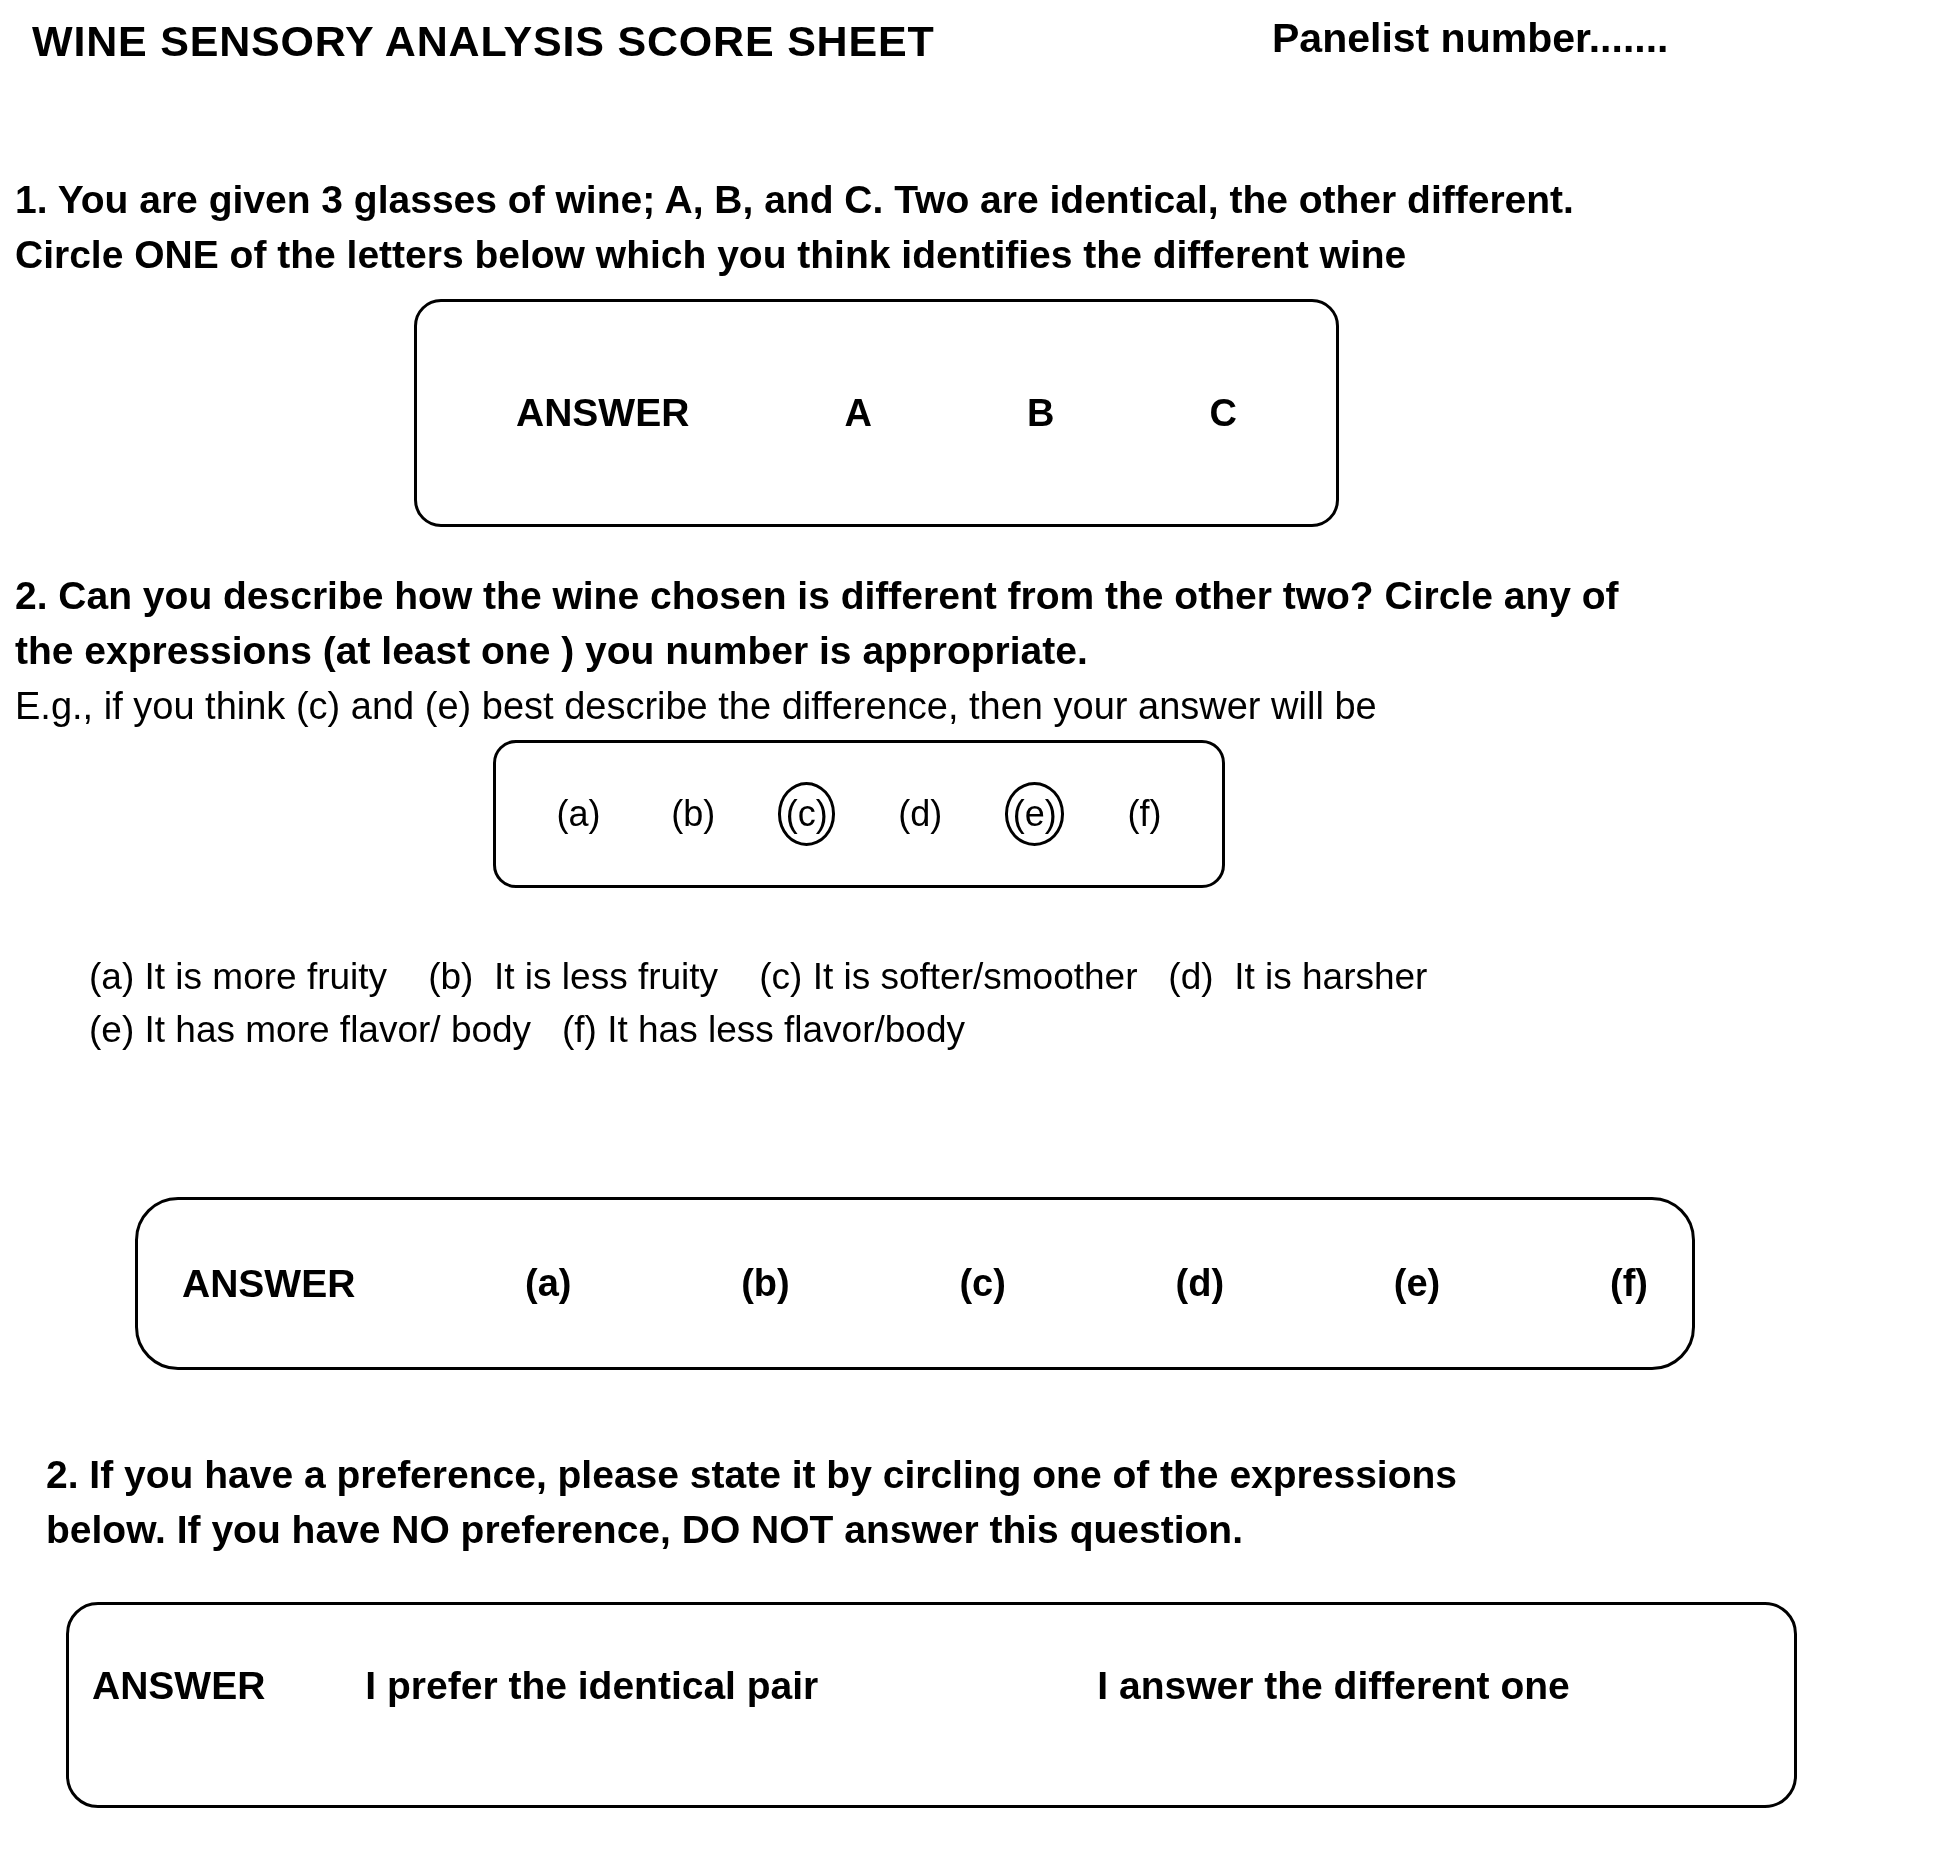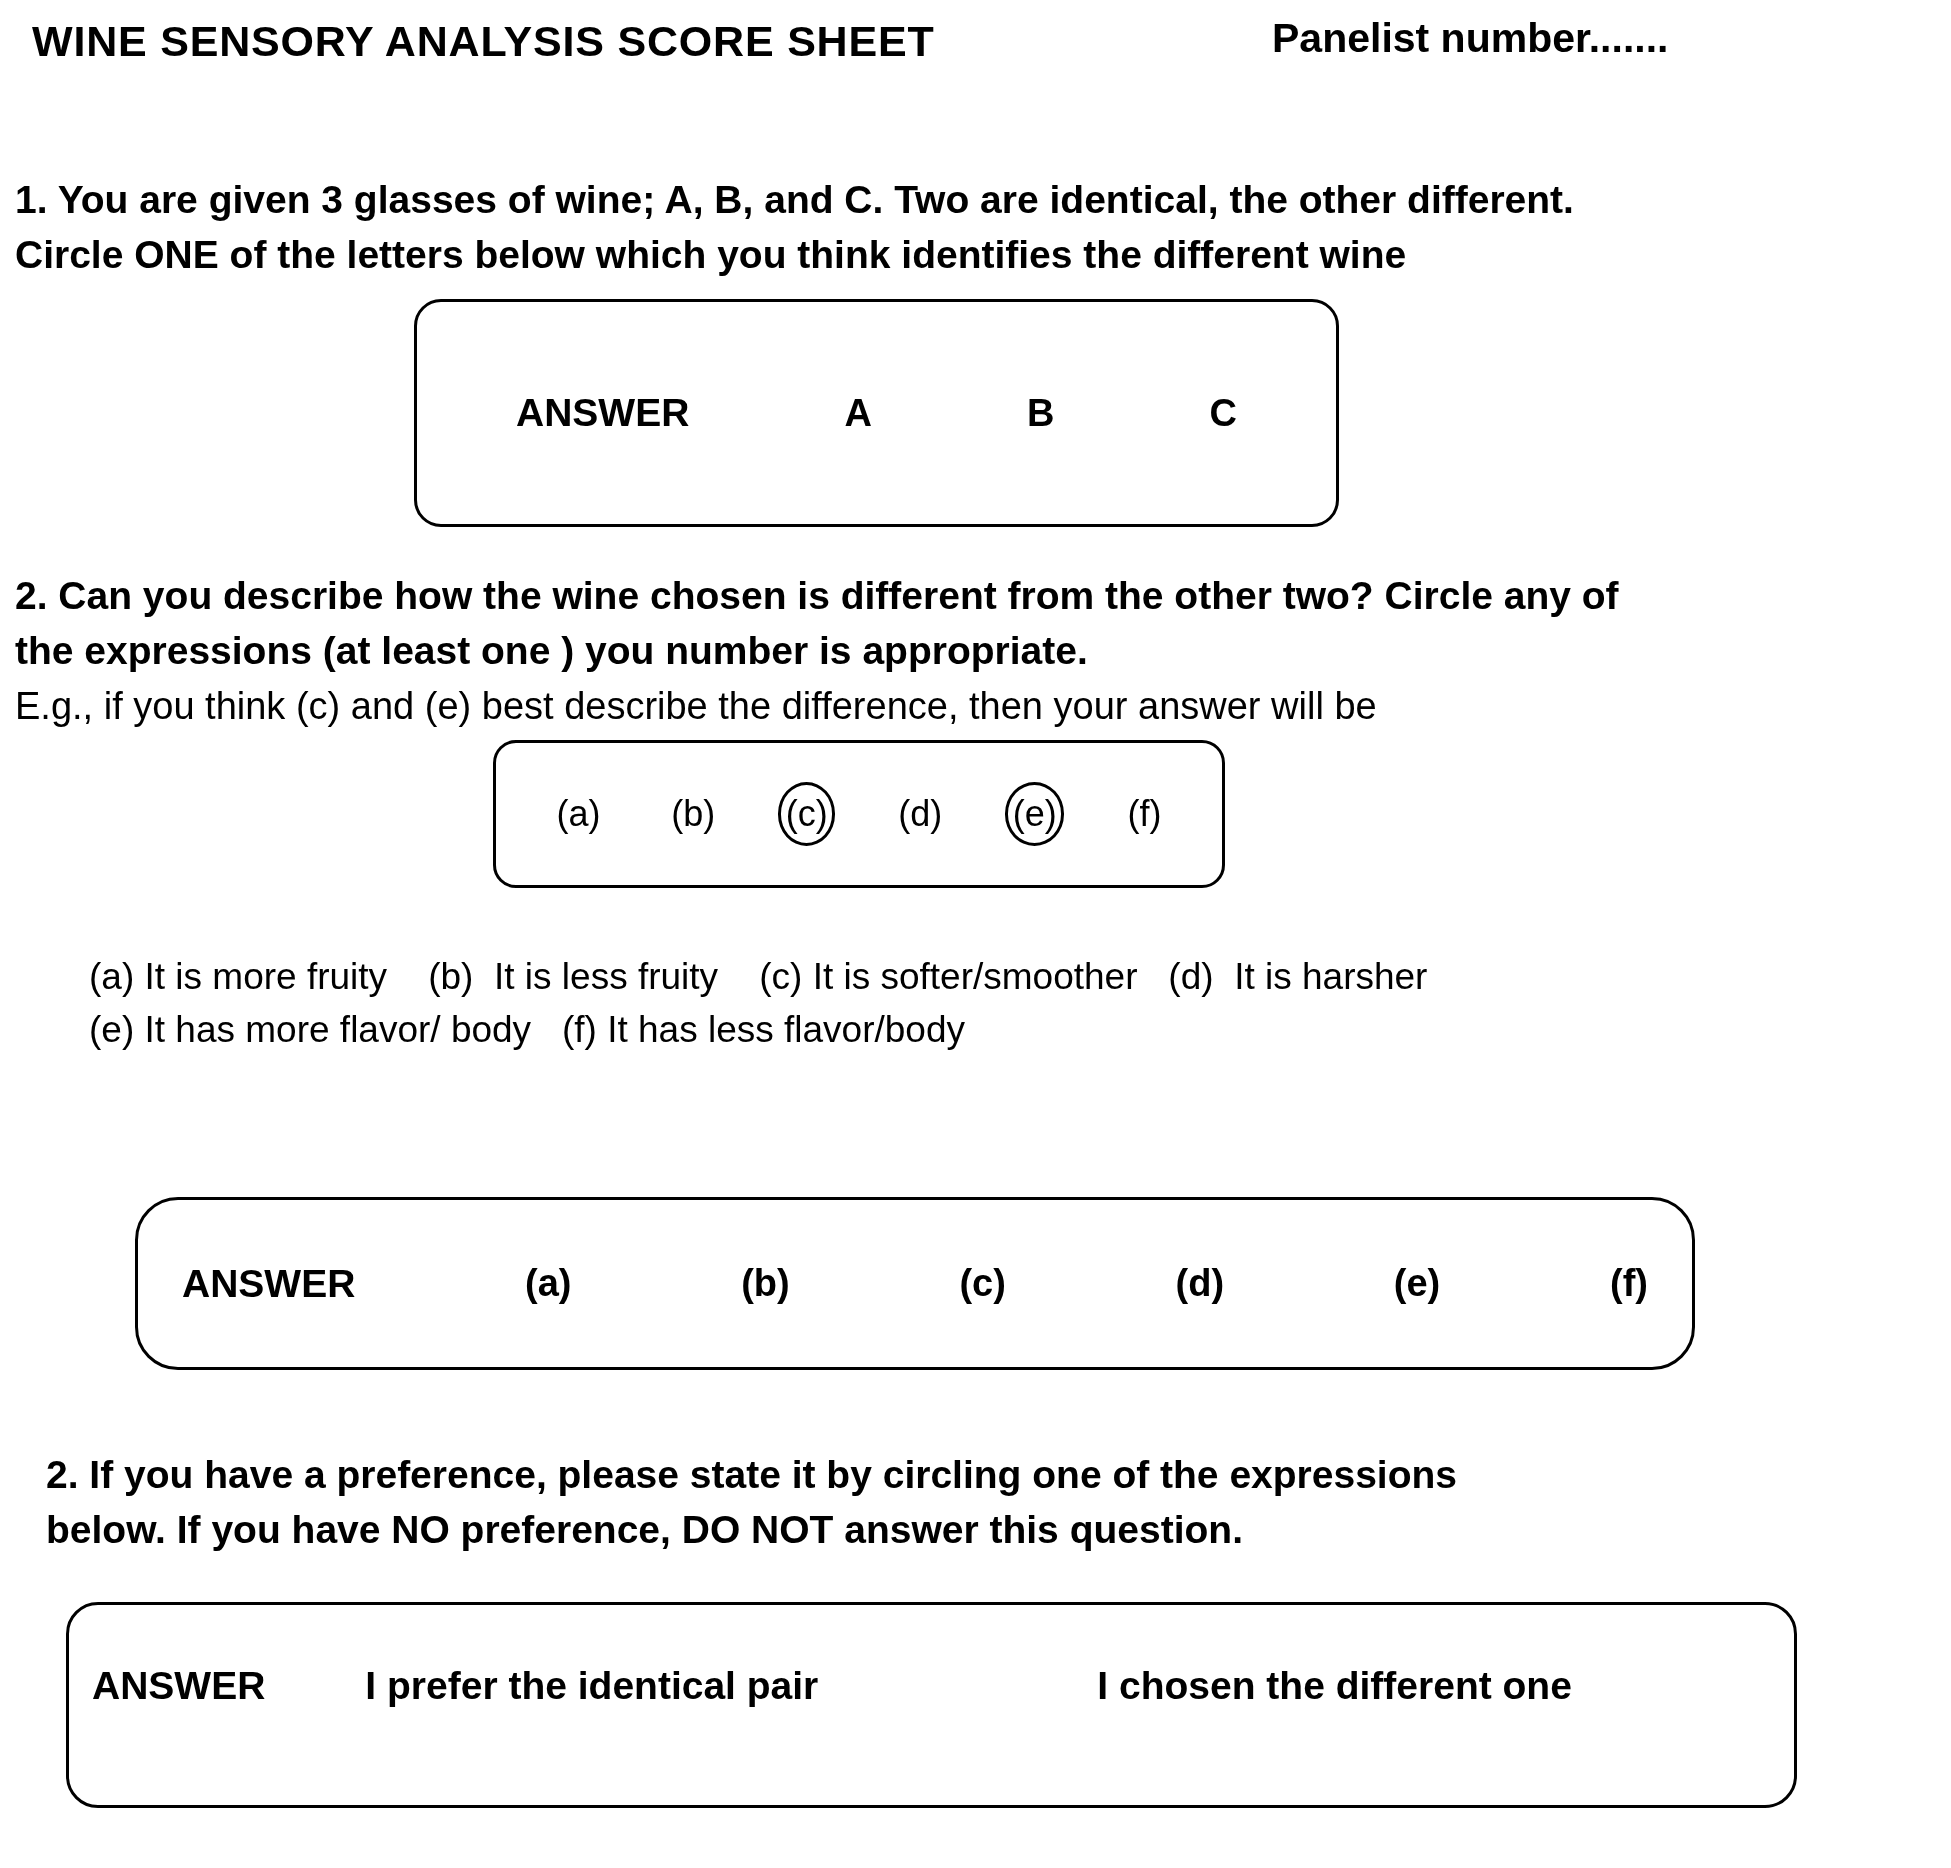--- a/index.html
+++ b/index.html
@@ -150,17 +150,17 @@
   </div>
 
   <div class="abs prompt q3-prompt">
     <div class="prompt-line">2. If you have a preference, please state it by circling one of the expressions</div>
     <div class="prompt-line">below. If you have NO preference, DO NOT answer this question.</div>
   </div>
 
   <div class="abs answer-box box3">
     <span class="answer-label">ANSWER</span>
     <span class="pref-option">I prefer the identical pair</span>
-    <span class="pref-option pref-gap">I chosen the different one</span>
+    <span class="pref-option pref-gap">I answer the different one</span>
   </div>
 
 </div>
 
 
 </body></html>

